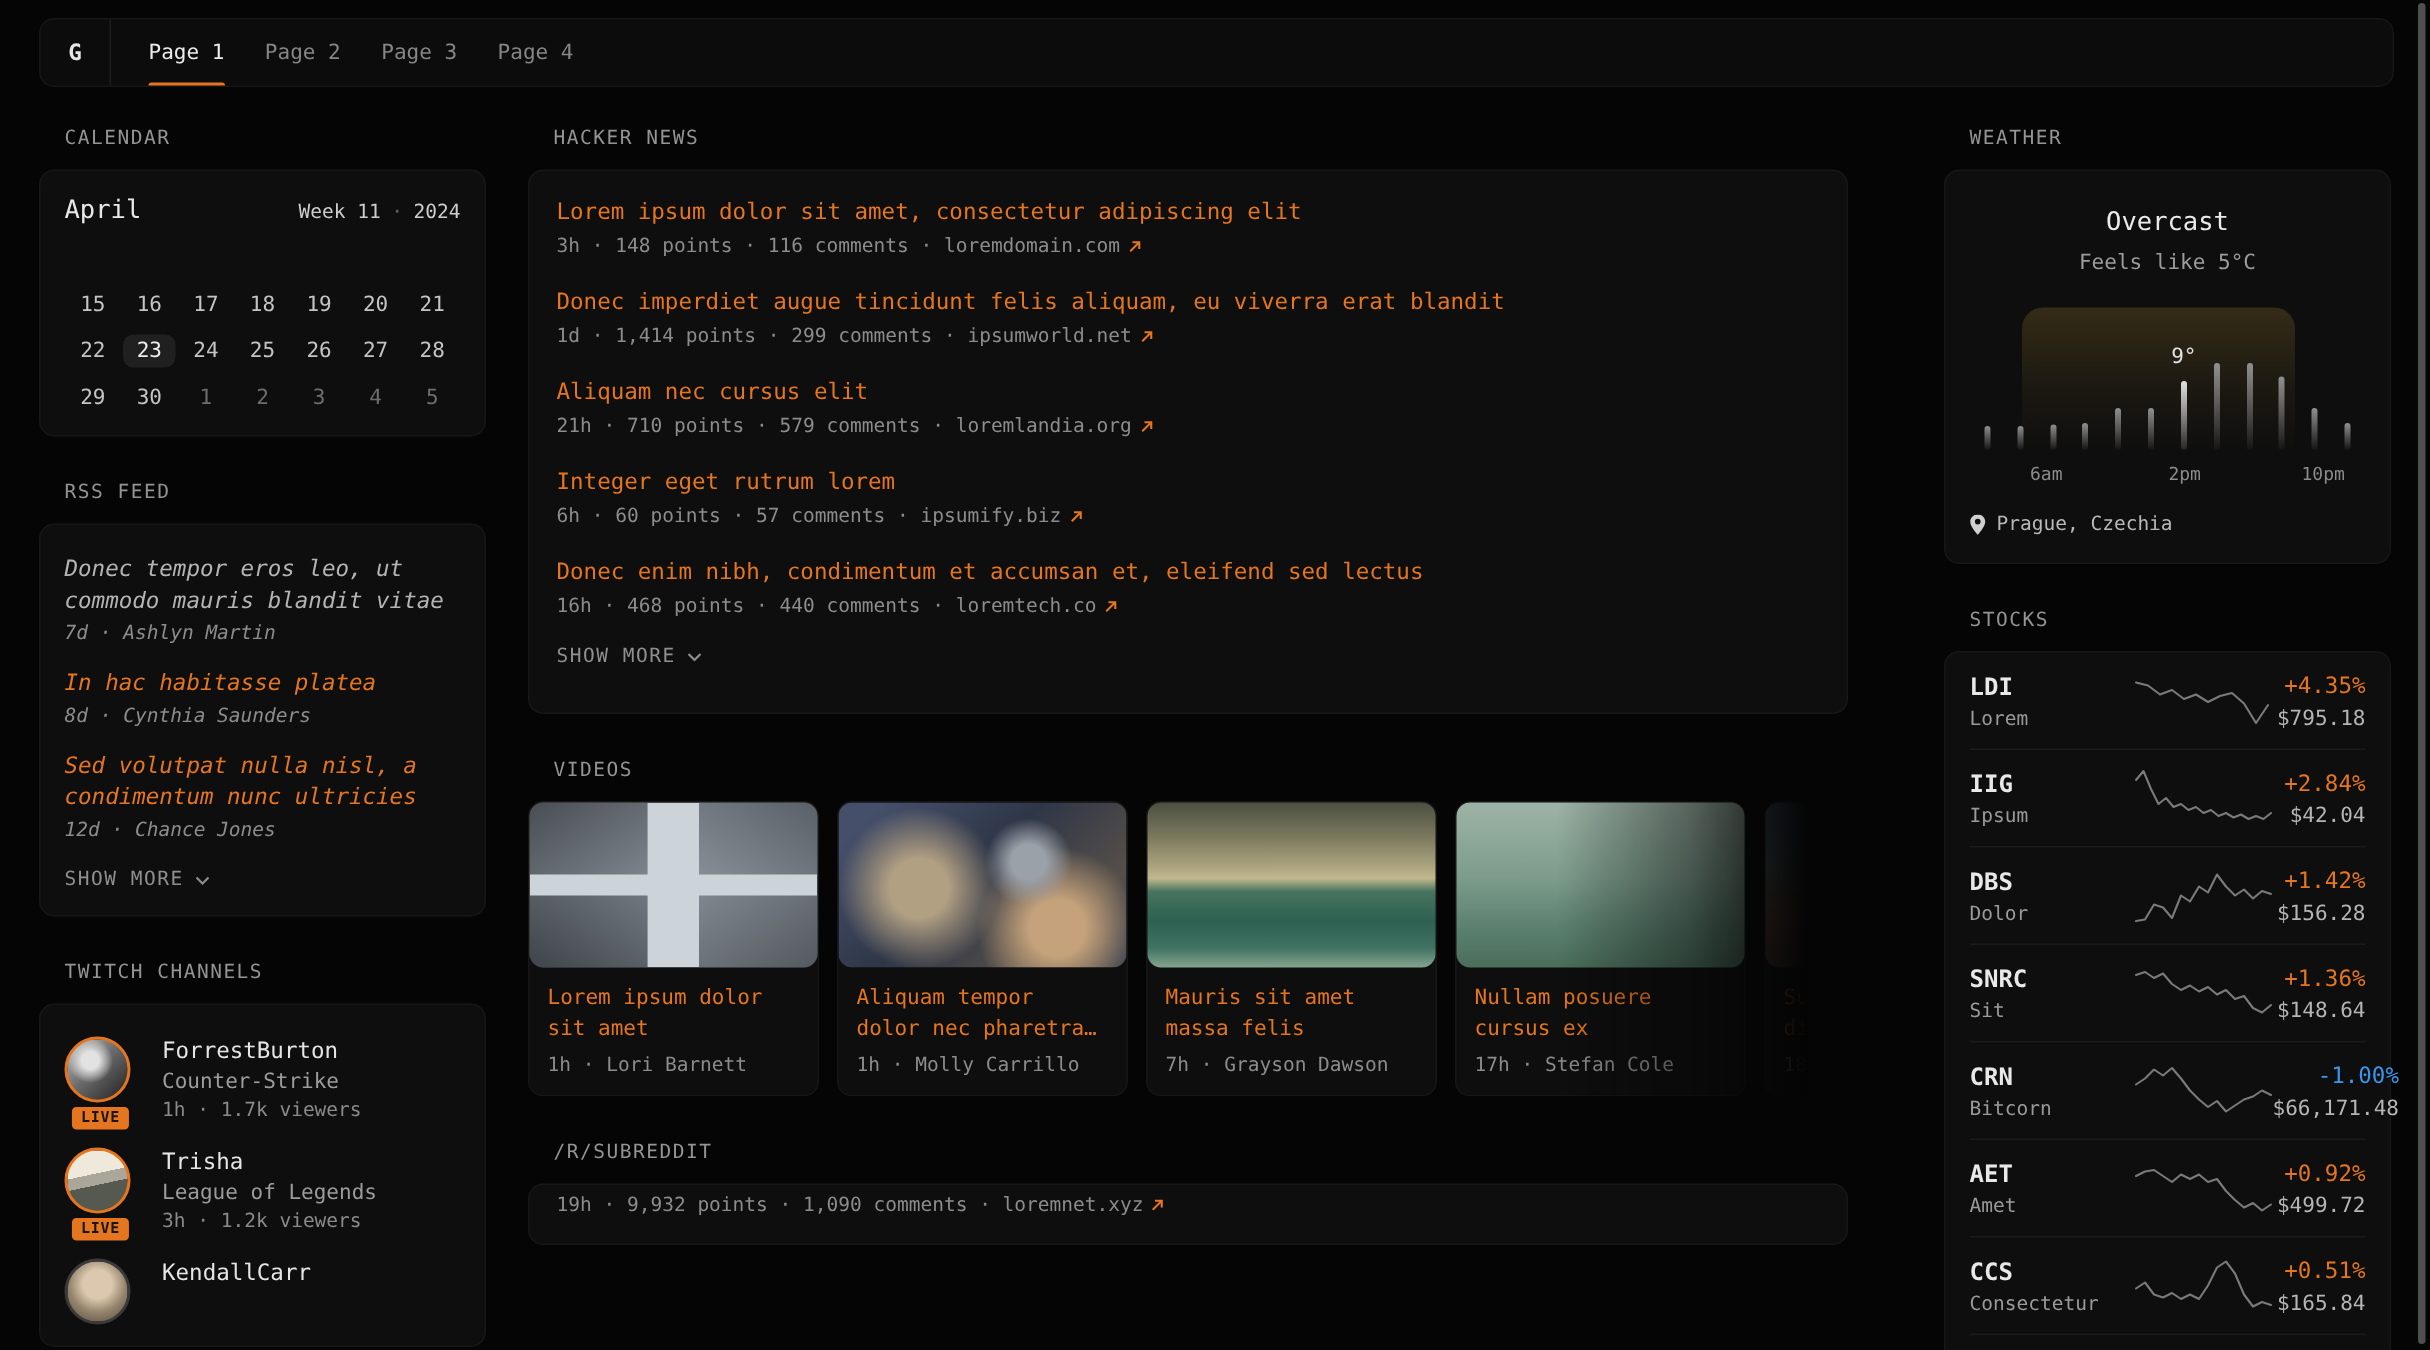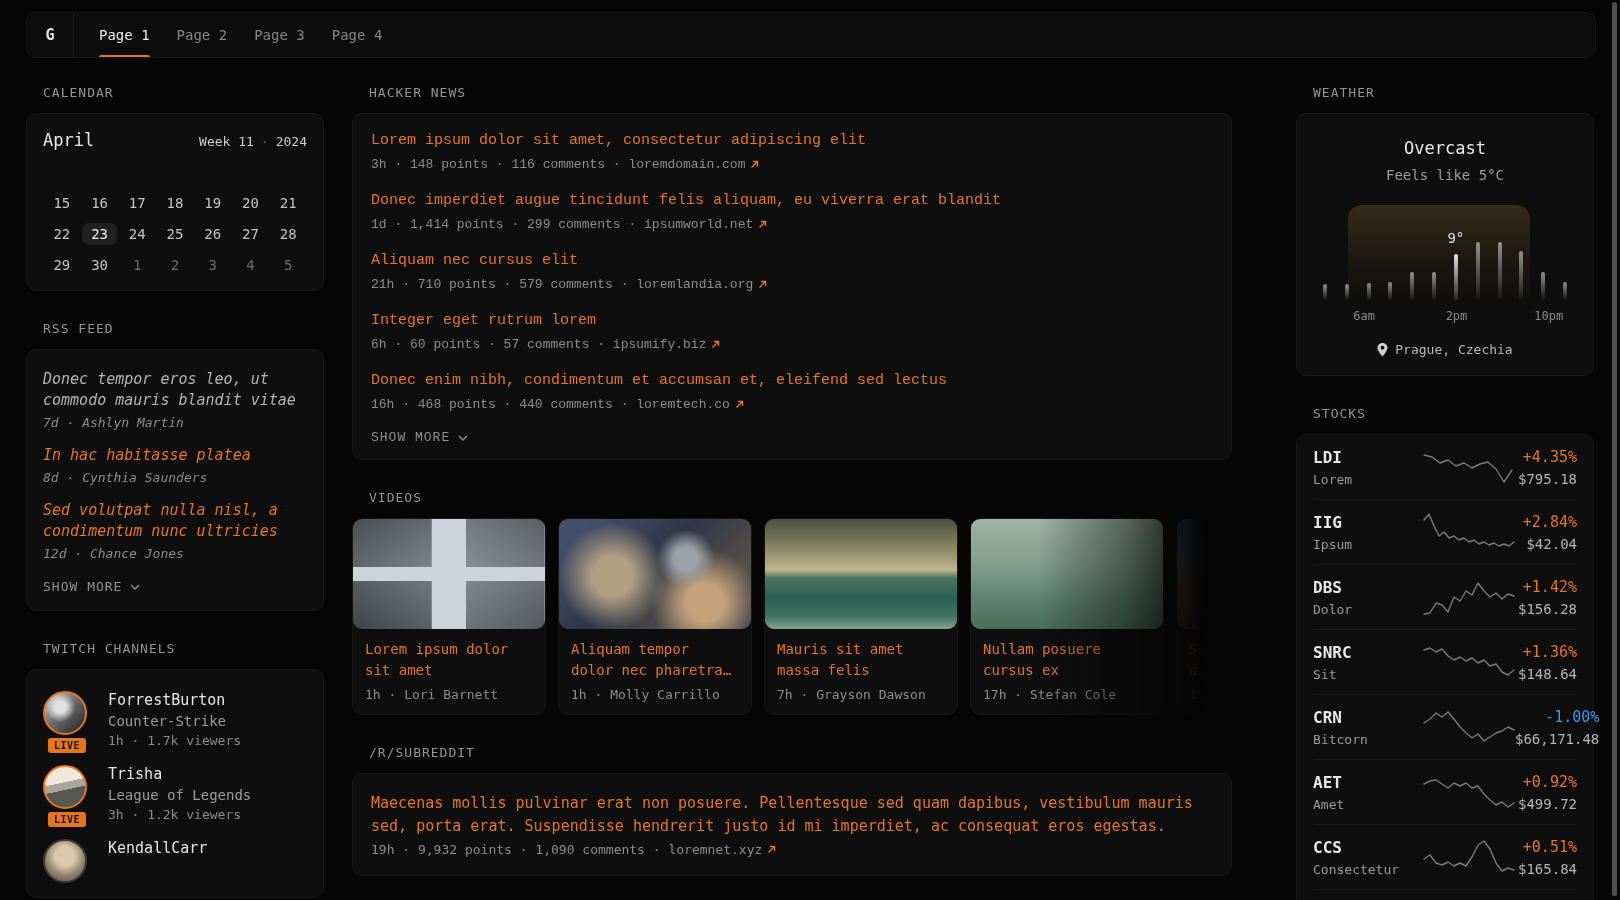--- a/index.html
+++ b/index.html
@@ -71,21 +71,21 @@
     background:var(--accent); color:#161616; font-size:10px; font-weight:bold;
     letter-spacing:.5px; padding:2px 6px; border-radius:5px; border:2px solid #0e0e0e; }
   .av0 { background:radial-gradient(circle at 38% 35%, #e2e2e2 0 16%, transparent 42%),
          linear-gradient(135deg,#c2c2c2 0%,#6e6e6e 45%,#1f1f1f 100%); }
   .av1 { background:linear-gradient(168deg,#efe9dc 0 40%,#aaa79a 40% 56%,#55594f 56% 100%); }
   .av2 { background:radial-gradient(circle at 50% 38%, #dcc8af 0 30%, #97866e 58%, #4e463c 100%); }
   .tw-name { color:#e5e5e5; font-size:15px; }
   .tw-game { color:#9c9c9c; font-size:14px; margin-top:4px; }
   .tw-meta { color:#8a8a8a; font-size:13px; margin-top:4px; }
   
-  .hn-card { padding:2px 18px 14px;font-family:Liberation Mono, monospace; }
+  .hn-card { padding:2px 18px 30px; }
   .hn-item { margin-top:21px; }
   .hn-item:first-child { margin-top:17px; }
   .hn-title { display:block; color:var(--accent); font-size:15px; line-height:16px;
     white-space:nowrap; text-decoration:none; cursor:pointer; }
   .hn-item .meta { margin-top:8px; }
   .arrow-ic { display:inline-flex; color:var(--accent); }
   
   .carousel { display:flex; gap:12px; overflow:hidden; width:880px;
     -webkit-mask-image:linear-gradient(to right,#000 78%,rgba(0,0,0,.55) 88%,transparent 97%);
     mask-image:linear-gradient(to right,#000 78%,rgba(0,0,0,.55) 88%,transparent 97%); }
@@ -126,21 +126,21 @@
   .bars { position:relative; z-index:1; display:flex; justify-content:space-between;
     align-items:flex-end; height:77px; padding:0 3px; }
   .wbar { width:4px; border-radius:2px; position:relative;
     background:linear-gradient(180deg,#909090,rgba(112,112,112,.06)); }
   .wbar.current { background:linear-gradient(180deg,#e2e2e2,rgba(200,200,200,.12)); }
   .wbar .temp { position:absolute; top:-24px; left:50%; transform:translateX(-50%);
     color:#e2e2e2; font-size:14px; white-space:nowrap; }
   .w-labels { display:flex; justify-content:space-between; padding:0 3px; margin-top:9px; }
   .lcell { width:4px; display:flex; justify-content:center; }
   .lcell span { color:#8c8c8c; font-size:12px; white-space:nowrap; }
-  .w-loc { margin-top:19px; display:flex; align-items:center; justify-content:center;
+  .w-loc { margin-top:19px; display:flex; align-items:center; justify-content:flex-start;
     gap:7px; color:#b9b9b9; font-size:13px; }
   
   .stocks-card { padding:0 16px; }
   .stock-row { display:flex; align-items:center; padding:12px 0; }
   .stock-row + .stock-row { border-top:1px solid #1b1b1b; }
   .st-id { width:110px; flex:none; }
   .st-ticker { color:#e8e8e8; font-size:16px; font-weight:bold; }
   .st-name { color:#9a9a9a; font-size:13px; margin-top:5px; }
   .spark { flex:none; }
   .st-right { margin-left:auto; text-align:right; }
@@ -436,21 +436,20 @@
     <div class="video-meta">18h · Tara</div>
   </div>
         </div>
     </div>
 
     <div class="section">
       <div class="section-title">/R/SUBREDDIT</div>
       <div class="card sub-card">
         <div id="sub-mount">
             <div>
-    <a class="sub-title">Maecenas mollis pulvinar erat non posuere. Pellentesque sed quam dapibus, vestibulum mauris sed, porta erat. Suspendisse hendrerit justo id mi imperdiet, ac consequat eros egestas.</a>
     <div class="meta">
       <span>19h · 9,932 points · 1,090 comments · loremnet.xyz</span>
       <span class="arrow-ic">
         <svg width="9" height="9" viewBox="0 0 9 9">
                     <path d="M1.5 7.5L7.5 1.5M3 1.5h4.5V6" stroke="currentColor" fill="none" stroke-width="1.4"></path>
                   </svg>
       </span>
     </div>
   </div>
           </div>

